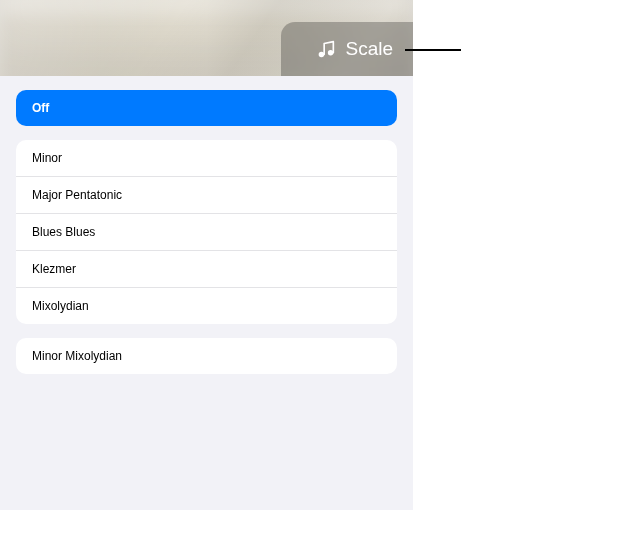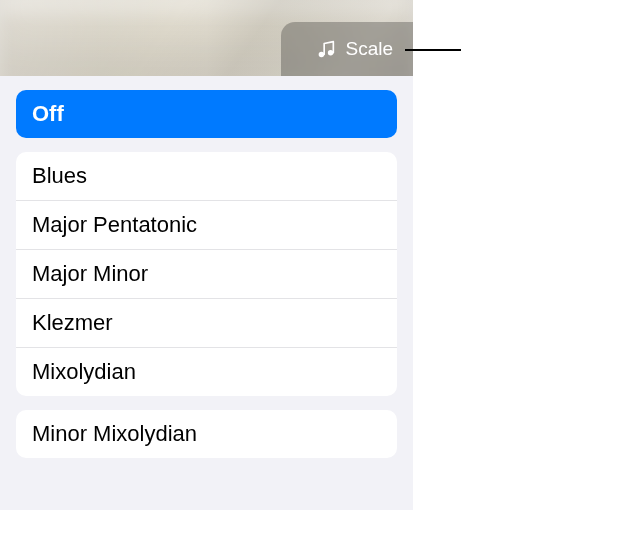--- a/index.html
+++ b/index.html
@@ -57,21 +57,21 @@
       background: #fff;
       border-radius: 10px;
       margin: 14px 16px 0 16px;
       overflow: hidden;
     }
     .section.selected {
       background: #007aff;
     }
     .row {
       padding: 11px 16px;
-      font-size: 22px;
+      font-size: 12px;
       color: #000;
       border-bottom: 1px solid #e3e3e6;
     }
     .row:last-child { border-bottom: none; }
     .section.selected .row {
       color: #fff;
       font-weight: 600;
       border: none;
     }
     .callout-line {
@@ -104,27 +104,27 @@
   <div class="content-area">
 
     <div class="section selected">
       <div class="row">
         <span>Off</span>
       </div>
     </div>
 
     <div class="section">
       <div class="row">
-        <span>Blues</span>
+        <span>Minor</span>
       </div>
       <div class="row">
         <span>Major Pentatonic</span>
       </div>
       <div class="row">
-        <span>Major Minor</span>
+        <span>Blues Blues</span>
       </div>
       <div class="row">
         <span>Klezmer</span>
       </div>
       <div class="row">
         <span>Mixolydian</span>
       </div>
     </div>
 
     <div class="section">

